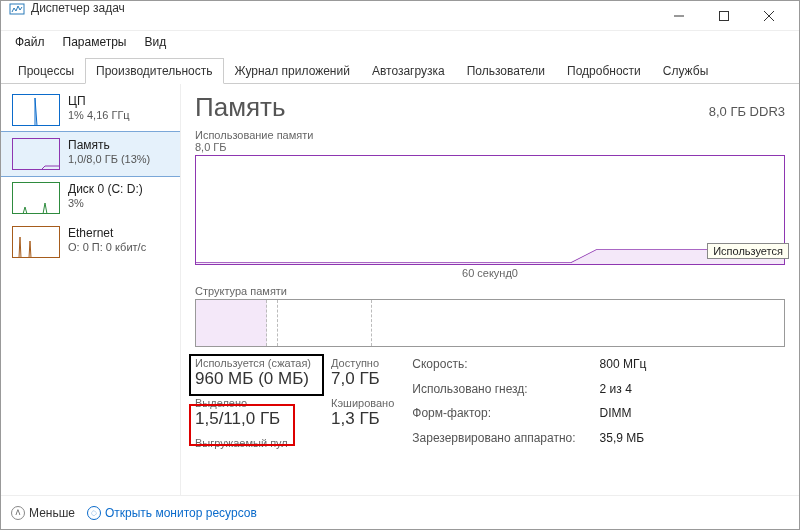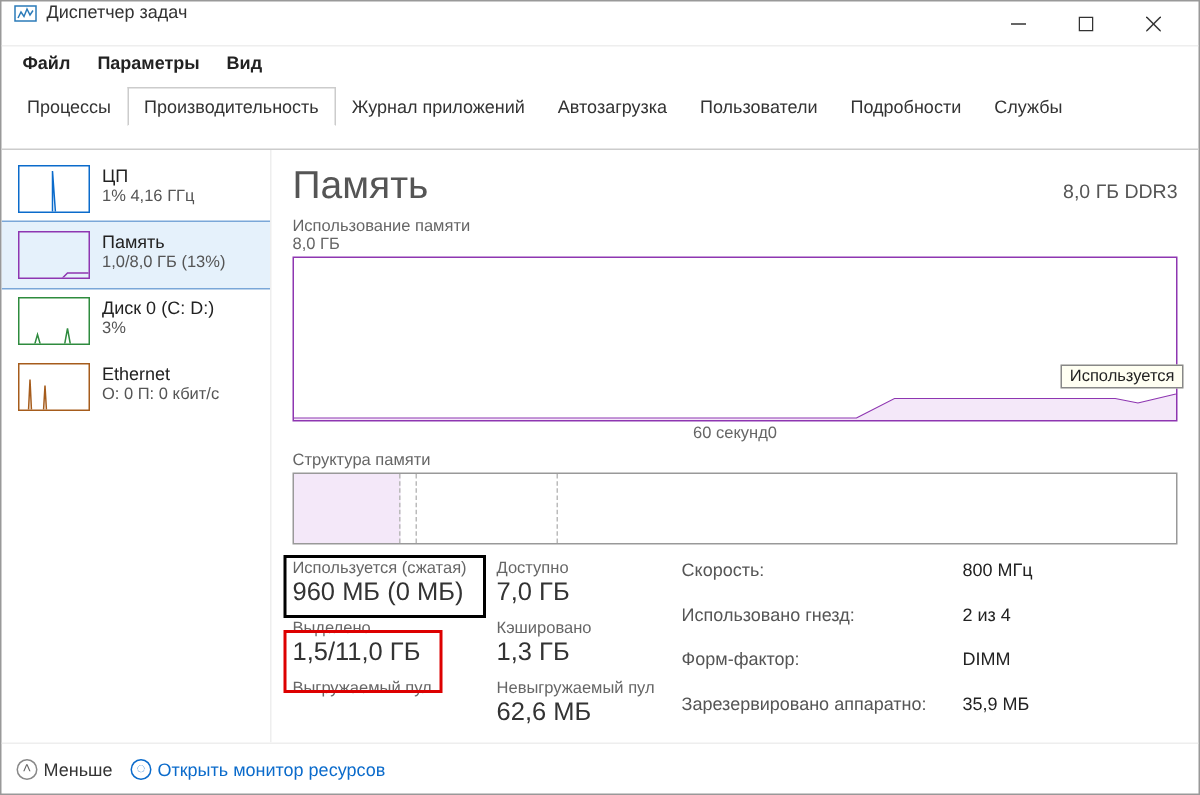--- a/index.html
+++ b/index.html
@@ -16,24 +16,24 @@
   }
   
   .titlebar {
     height:30px; display:flex; align-items:flex-start;
     padding:0 8px; border-bottom:1px solid #eee;
   }
   .titlebar .title { margin-left:6px; font-size:12px; color:#333;}
   .win-controls { margin-left:auto; display:flex; }
   .win-btn { width:45px; height:30px; display:flex; align-items:center; justify-content:center; color:#666;}
   
-  .menubar { height:22px; display:flex; align-items:center; padding:0 6px; gap:2px; font-size:12px;font-weight:bold;}
+  .menubar { height:22px; display:flex; align-items:center; padding:0 6px; gap:2px; font-size:12px;}
   .menuitem { padding:2px 8px; color:#222;}
   
-  .tabs { display:flex; align-items:flex-end; padding:4px 6px 16px 6px; border-bottom:1px solid #ccc; gap:0; font-size:12px;}
+  .tabs { display:flex; align-items:flex-end; padding:4px 6px 0 6px; border-bottom:1px solid #ccc; gap:0; font-size:12px;}
   .tab { padding:5px 10px; border:1px solid transparent; color:#333; position:relative; top:1px;}
   .tab.active { border:1px solid #ccc; border-bottom:1px solid #fff; background:#fff;}
   
   .content { flex:1; display:flex; overflow:hidden;}
   .sidebar { width:180px; border-right:1px solid #eee; padding:4px 0; overflow:auto;}
   .side-item { display:flex; gap:8px; padding:6px 8px; border-left:3px solid transparent;}
   .side-item.selected { background:#e5f1fb; border-left:3px solid #e5f1fb; outline:1px solid #7aa7d8;}
   .thumb { width:48px; height:32px; border:1px solid; flex:0 0 auto; position:relative; overflow:hidden;}
   .thumb.cpu { border-color:#0b6bcb;}
   .thumb.mem { border-color:#8e36b1;}
@@ -214,24 +214,20 @@
             <div class="stat-label">Выделено</div>
             <div class="stat-value">1,5/11,0 ГБ</div>
           </div>
           <div class="stat-block">
             <div class="stat-label">Кэшировано</div>
             <div class="stat-value">1,3 ГБ</div>
           </div>
           <div class="stat-block">
             <div class="stat-label">Выгружаемый пул</div>
           </div>
-          <div class="stat-block">
-            <div class="stat-label">Невыгружаемый пул</div>
-            <div class="stat-value">62,6 МБ</div>
-          </div>
         </div>
       </div>
 
       <div class="kv-table">
         <div>Скорость:</div>
         <div class="v">800 МГц</div>
         <div>Использовано гнезд:</div>
         <div class="v">2 из 4</div>
         <div>Форм-фактор:</div>
         <div class="v">DIMM</div>

